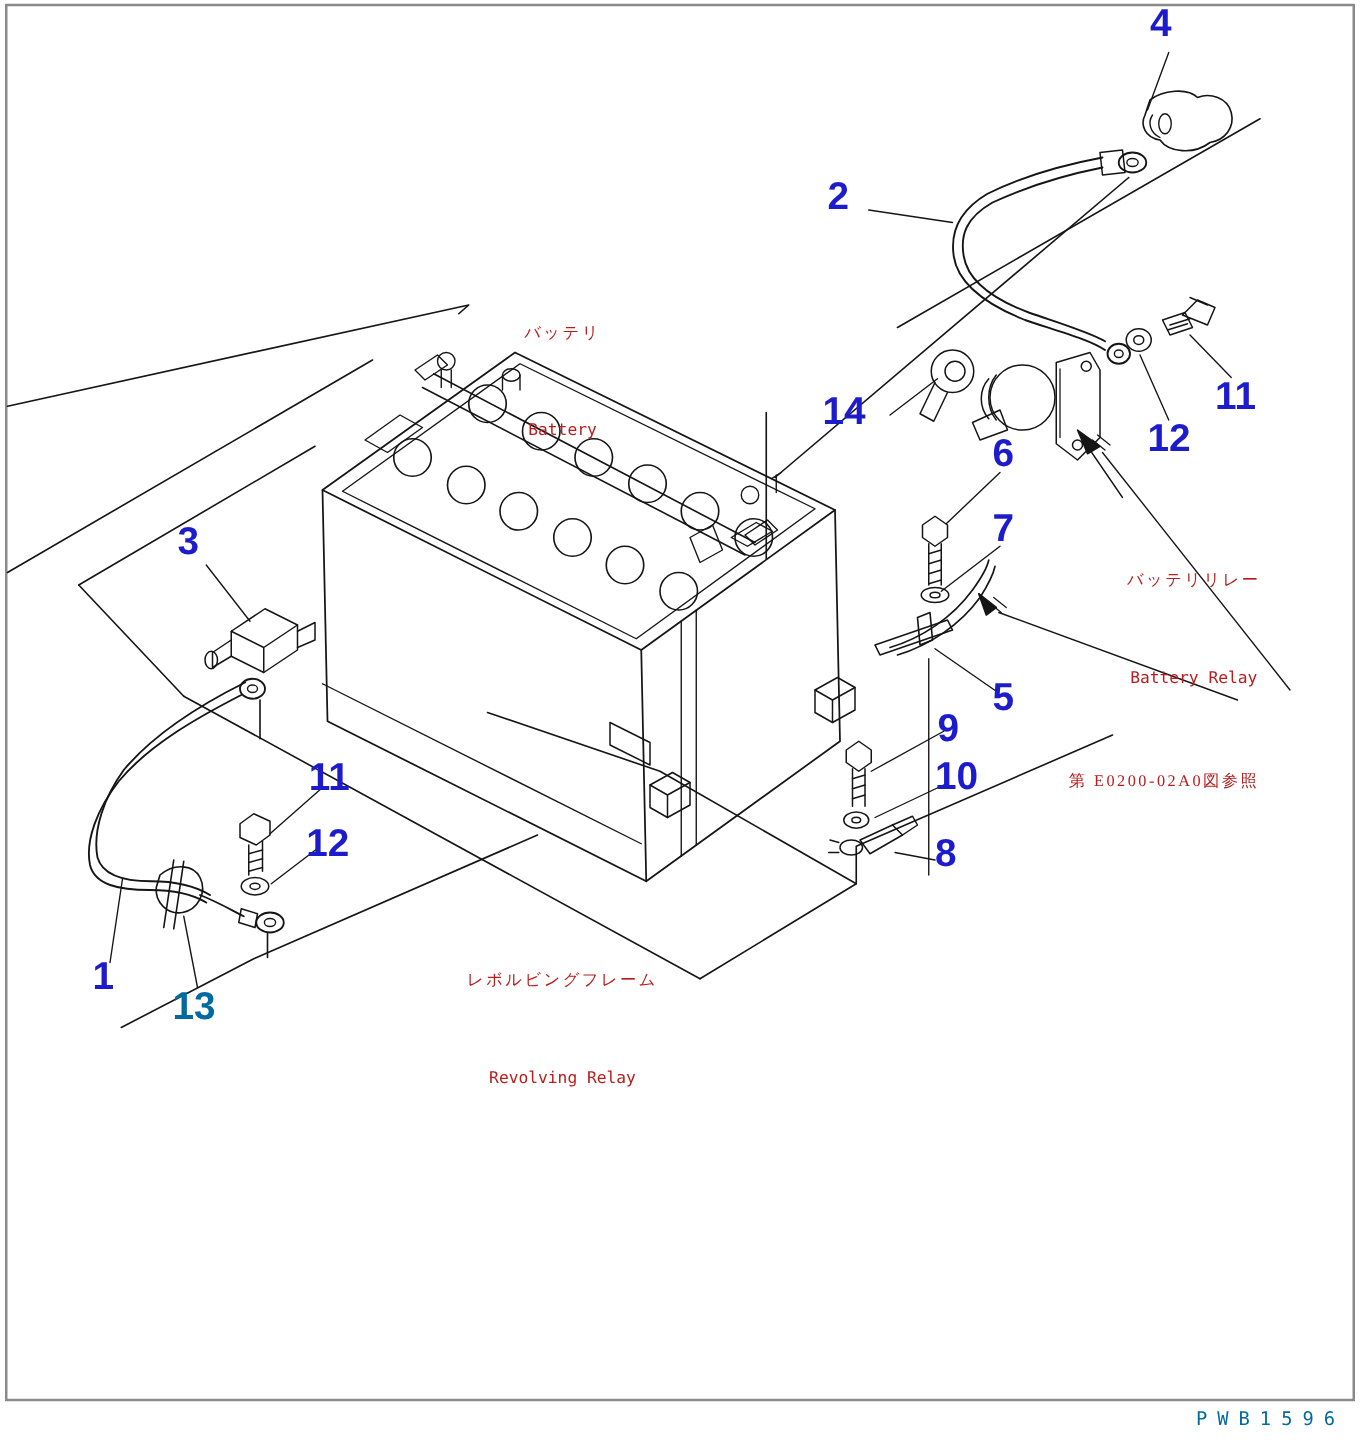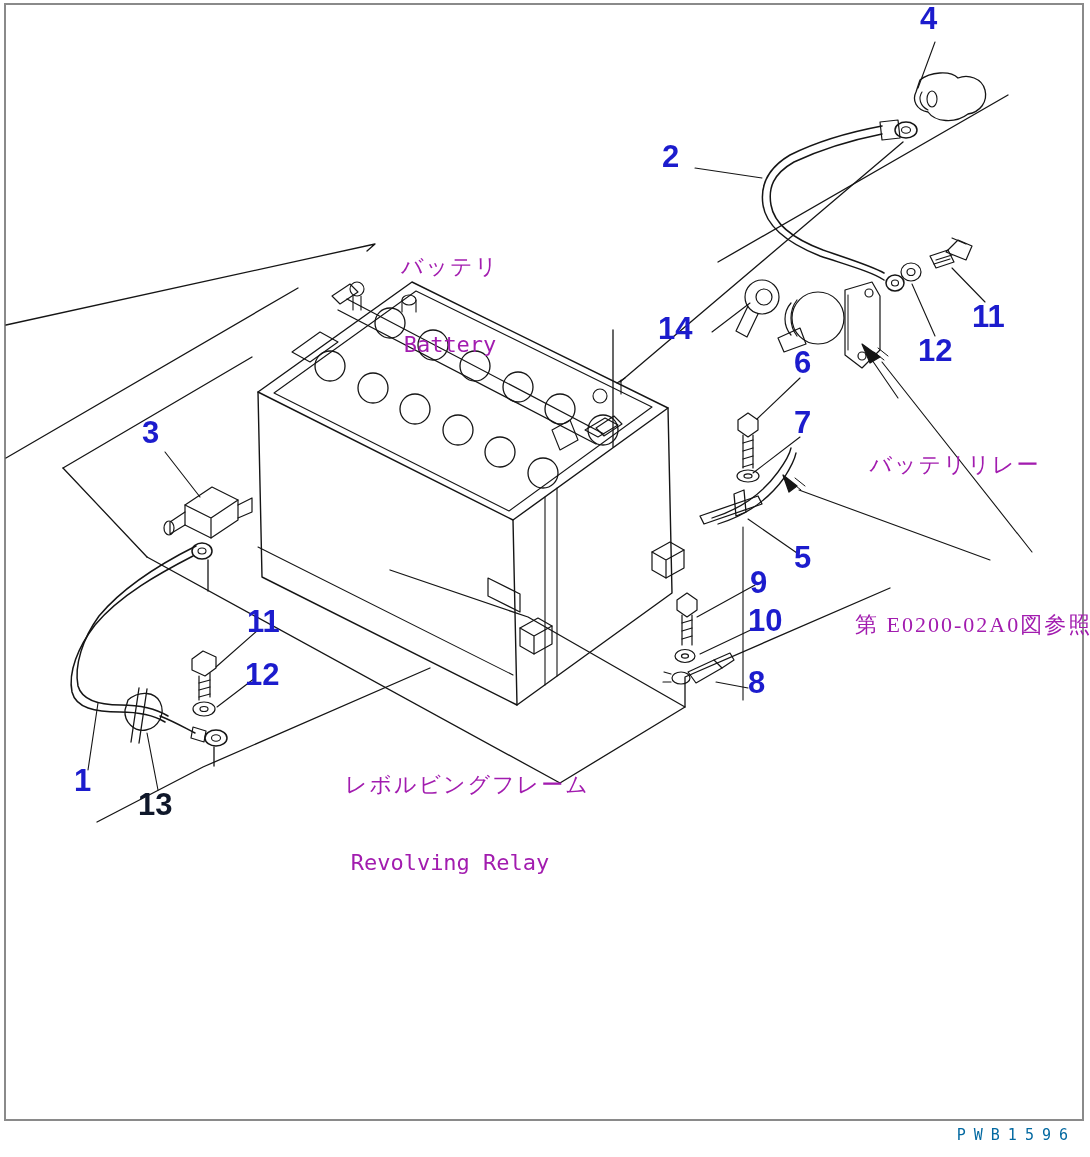--- a/index.html
+++ b/index.html
@@ -5,21 +5,21 @@
   html,body{margin:0;padding:0;background:#fff;}
   #stage{
     position:relative;width:1090px;height:1157px;background:#fff;
     font-family:"DejaVu Sans Mono",monospace;overflow:hidden;
   }
   #frame-border{
     position:absolute;left:4px;top:3px;width:1080px;height:1118px;
     border:2px solid #8a8a8a;box-sizing:border-box;pointer-events:none;
   }
   svg.lineart{position:absolute;left:0;top:0;}
-  .jp-en{position:absolute;color:#a21caf;line-height:26px;font-size:22px;white-space:pre;}
+  .jp-en{position:absolute;color:#b91c1c;line-height:26px;font-size:13px;white-space:pre;}
   .jp-en .jp{letter-spacing:2px;}
   .center{text-align:center;}
   .callout{
     position:absolute;font-family:"Liberation Sans","DejaVu Sans",sans-serif;
     font-weight:bold;font-size:31px;line-height:30px;
   }
   .pwb{
     position:absolute;right:14px;top:1126px;font-size:15px;letter-spacing:8px;
     color:#0369a1;
   }
@@ -240,20 +240,21 @@
     </g>
   </svg>
 
   <div class="jp-en center" style="left:355px;top:202px;width:190px;">
     <div class="jp">バッテリ</div>
     <div>Battery</div>
   </div>
 
   <div class="jp-en center" style="left:855px;top:400px;width:200px;">
     <div class="jp">バッテリリレー</div>
+    <div>Battery Relay</div>
   </div>
 
   <div class="jp-en" style="left:855px;top:560px;width:235px;font-family:Liberation Serif, serif;">
     <div class="jp">第 E0200-02A0図参照</div>
   </div>
 
   <div class="jp-en center" style="left:345px;top:720px;width:210px;">
     <div class="jp">レボルビングフレーム</div>
     <div>Revolving Relay</div>
   </div>
@@ -268,15 +269,15 @@
   <div class="callout" style="left: 794px; top: 348px; color: rgb(28, 28, 205);">6</div>
   <div class="callout" style="left: 794px; top: 408px; color: rgb(28, 28, 205);">7</div>
   <div class="callout" style="left: 142px; top: 418px; color: rgb(28, 28, 205);">3</div>
   <div class="callout" style="left: 794px; top: 543px; color: rgb(28, 28, 205);">5</div>
   <div class="callout" style="left: 750px; top: 568px; color: rgb(28, 28, 205);">9</div>
   <div class="callout" style="left: 748px; top: 606px; color: rgb(28, 28, 205);">10</div>
   <div class="callout" style="left: 748px; top: 668px; color: rgb(28, 28, 205);">8</div>
   <div class="callout" style="left: 247px; top: 607px; color: rgb(28, 28, 205);">11</div>
   <div class="callout" style="left: 245px; top: 660px; color: rgb(28, 28, 205);">12</div>
   <div class="callout" style="left: 74px; top: 766px; color: rgb(28, 28, 205);">1</div>
-  <div class="callout" style="left: 138px; top: 790px; color: #0f172a;">13</div>
+  <div class="callout" style="left: 138px; top: 790px; color: #0369a1;">13</div>
 
 </div>
 
 </body></html>

